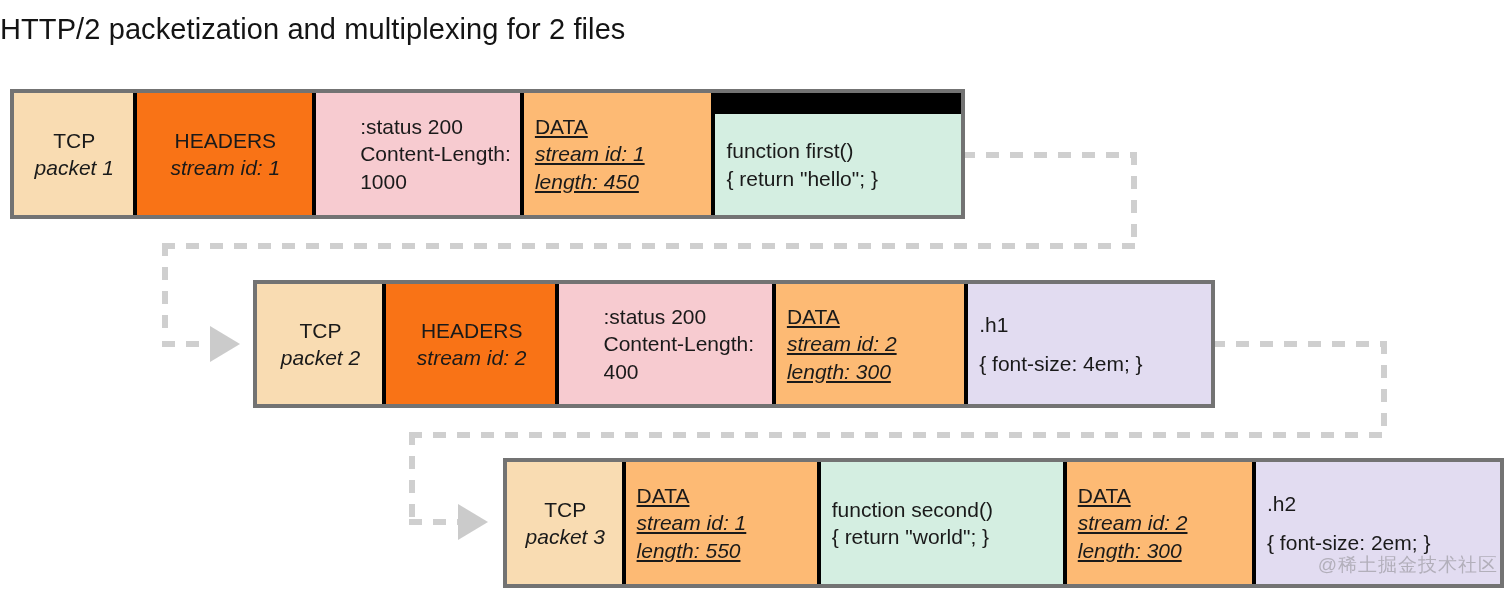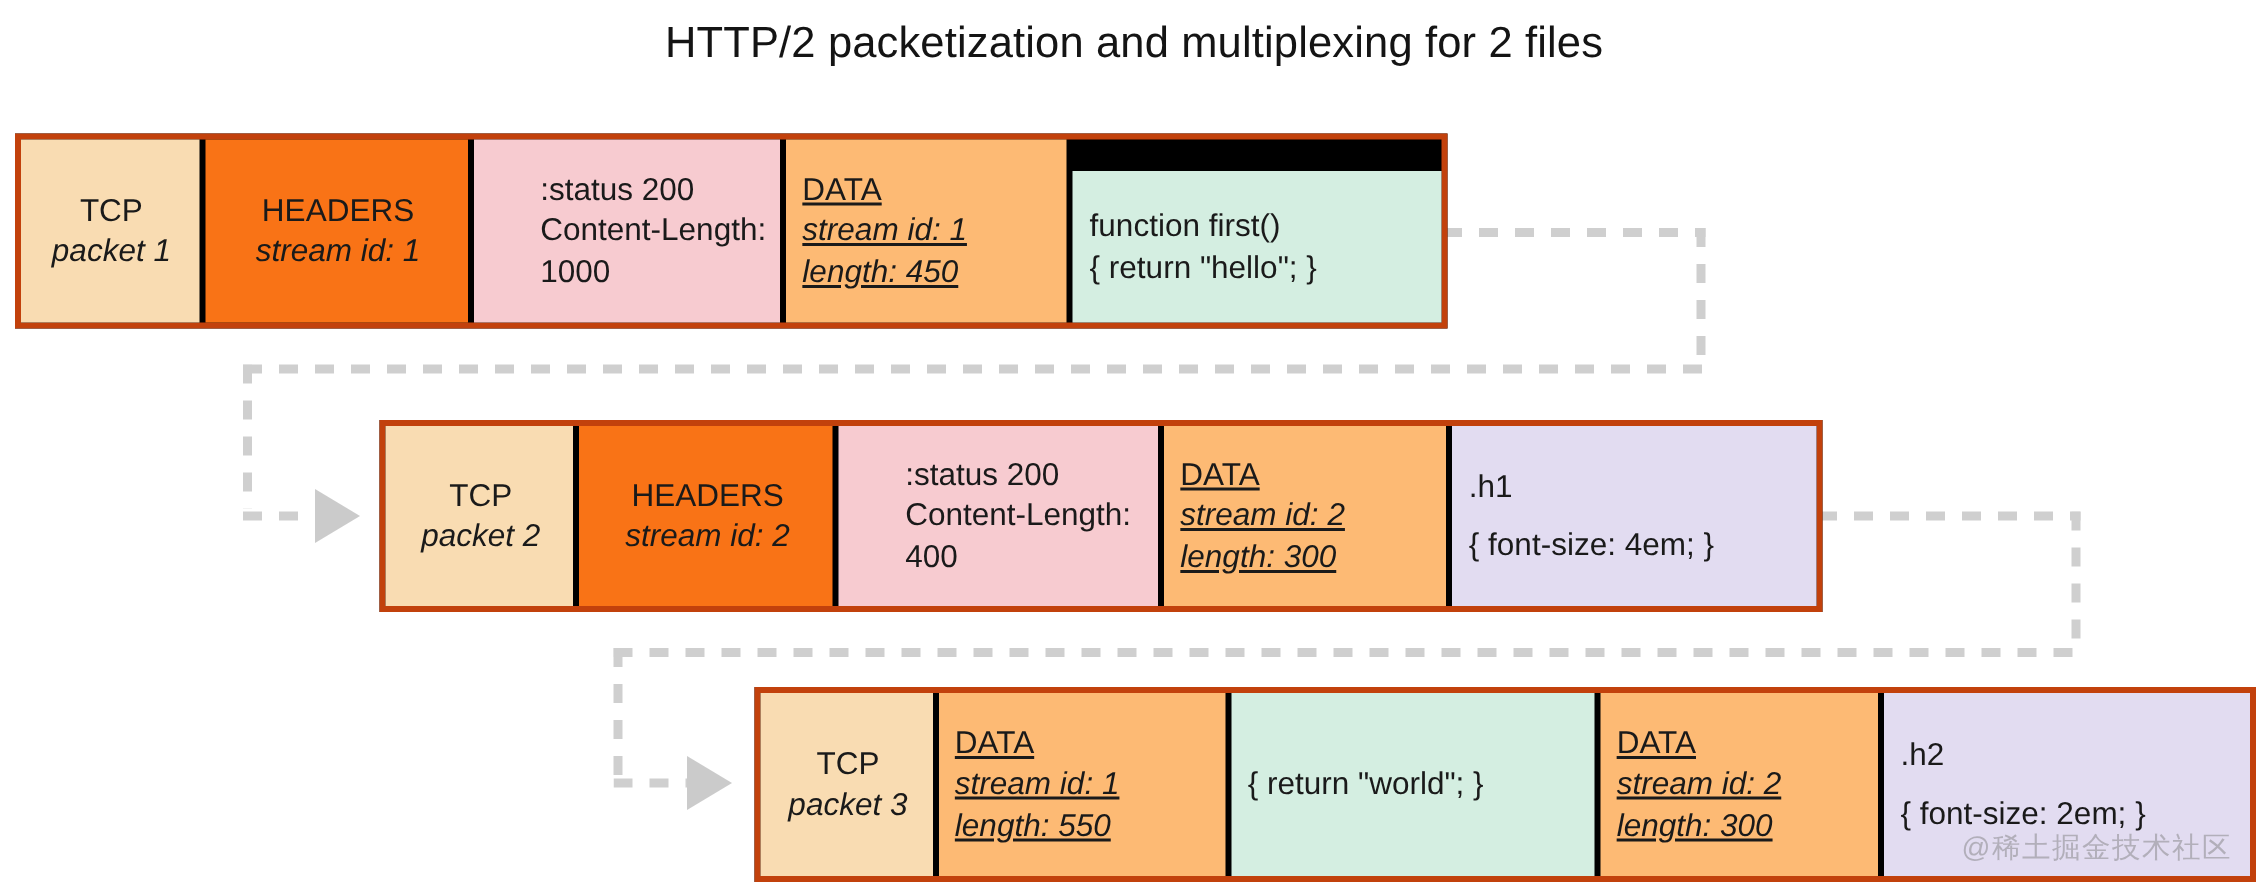--- a/index.html
+++ b/index.html
@@ -14,34 +14,34 @@
     overflow: hidden;
     font-family: "Liberation Sans", sans-serif;
     color: #1a1a1a;
   }
 
   #diagram-title {
     position: absolute;
     left: 0;
     top: 13px;
     width: 1512px;
-    text-align: center;
+    text-align: left;
     font-size: 29px;
     font-weight: 400;
     letter-spacing: 0.1px;
     color: #141414;
     white-space: nowrap;
   }
 
   
   .packet-row {
     position: absolute;
     display: flex;
     background: #000000;
-    border: 4px solid #c2410c;
+    border: 4px solid #737373;
     box-sizing: border-box;
     z-index: 3;
   }
   .packet-row.row-1 { left: 10px;  top: 89px;  width: 955px;  height: 130px; }
   .packet-row.row-2 { left: 253px; top: 280px; width: 962px;  height: 128px; }
   .packet-row.row-3 { left: 503px; top: 458px; width: 1001px; height: 130px; }
 
   .cell {
     box-sizing: border-box;
     position: relative;
@@ -92,21 +92,21 @@
     position: absolute;
     width: 0; height: 0;
     border-top: 18px solid transparent;
     border-bottom: 18px solid transparent;
     border-left: 30px solid #CBCBCB;
   }
 
   
   #watermark {
     position: absolute;
-    right: 24px;
+    right: 14px;
     bottom: 12px;
     font-size: 19px;
     color: rgba(120,120,120,0.45);
     letter-spacing: 1px;
     z-index: 6;
     white-space: nowrap;
     pointer-events: none;
   }
 </style>
 </head>
@@ -186,20 +186,21 @@
   <div class="cell center c-tcp" style="width:115px;">
     <div class="cell-line">TCP</div>
     <div class="cell-line ital">packet 3</div>
   </div>
   <div class="cell c-data" style="width:192px;">
     <div class="cell-line">DATA</div>
     <div class="cell-line ital">stream id: 1</div>
     <div class="cell-line ital">length: 550</div>
   </div>
   <div class="cell c-body" style="width:243px;">
+    <div class="cell-line">function second()</div>
     <div class="cell-line">{ return "world"; }</div>
   </div>
   <div class="cell c-data" style="width:186px;">
     <div class="cell-line">DATA</div>
     <div class="cell-line ital">stream id: 2</div>
     <div class="cell-line ital">length: 300</div>
   </div>
   <div class="cell c-css" style="width:245px;">
     <div class="cell-line">.h2</div>
     <div class="cell-line">{ font-size: 2em; }</div>

